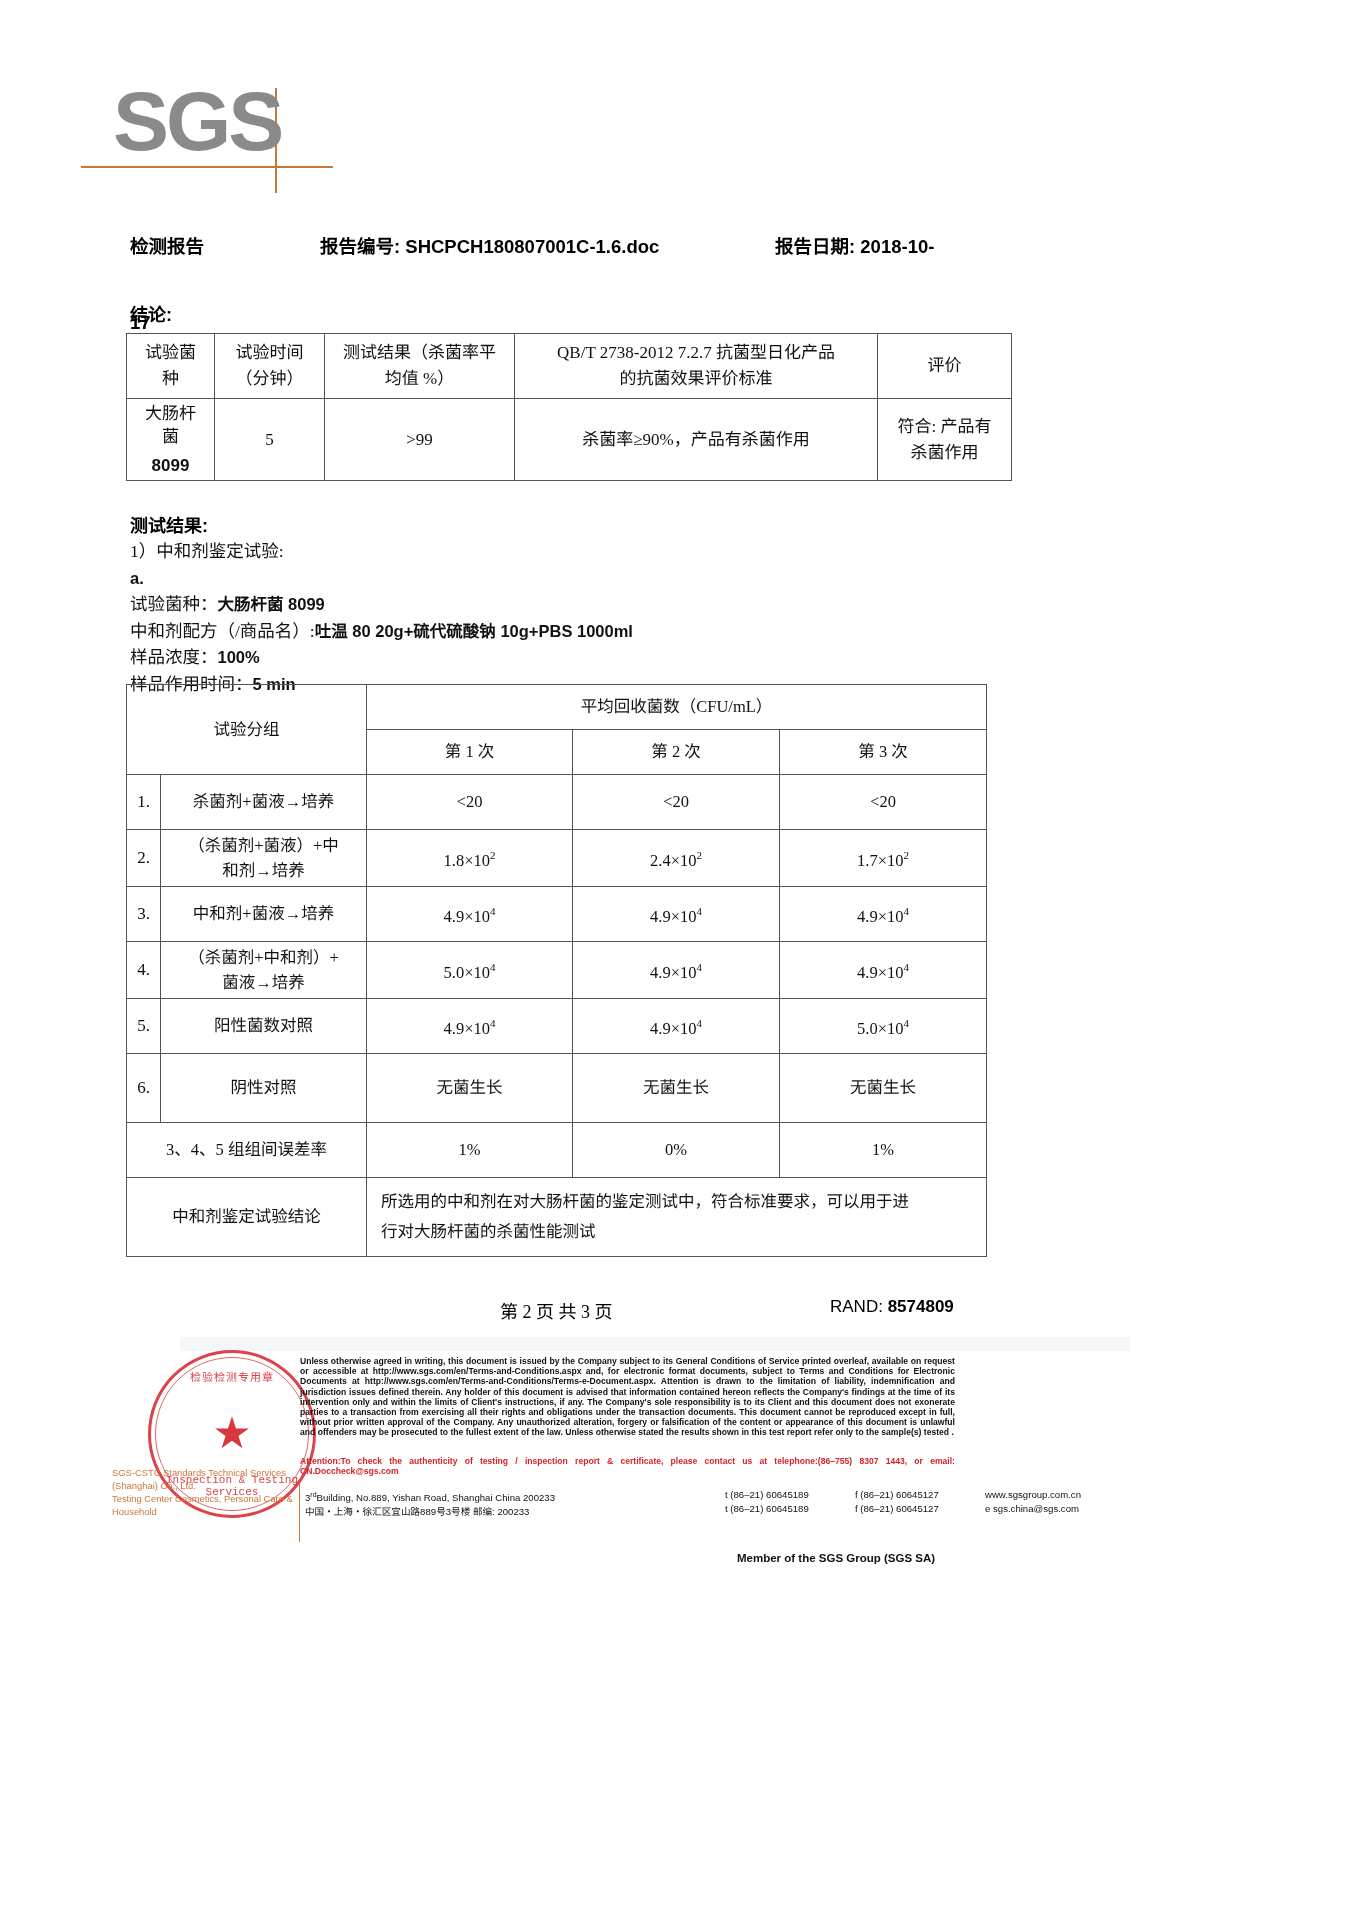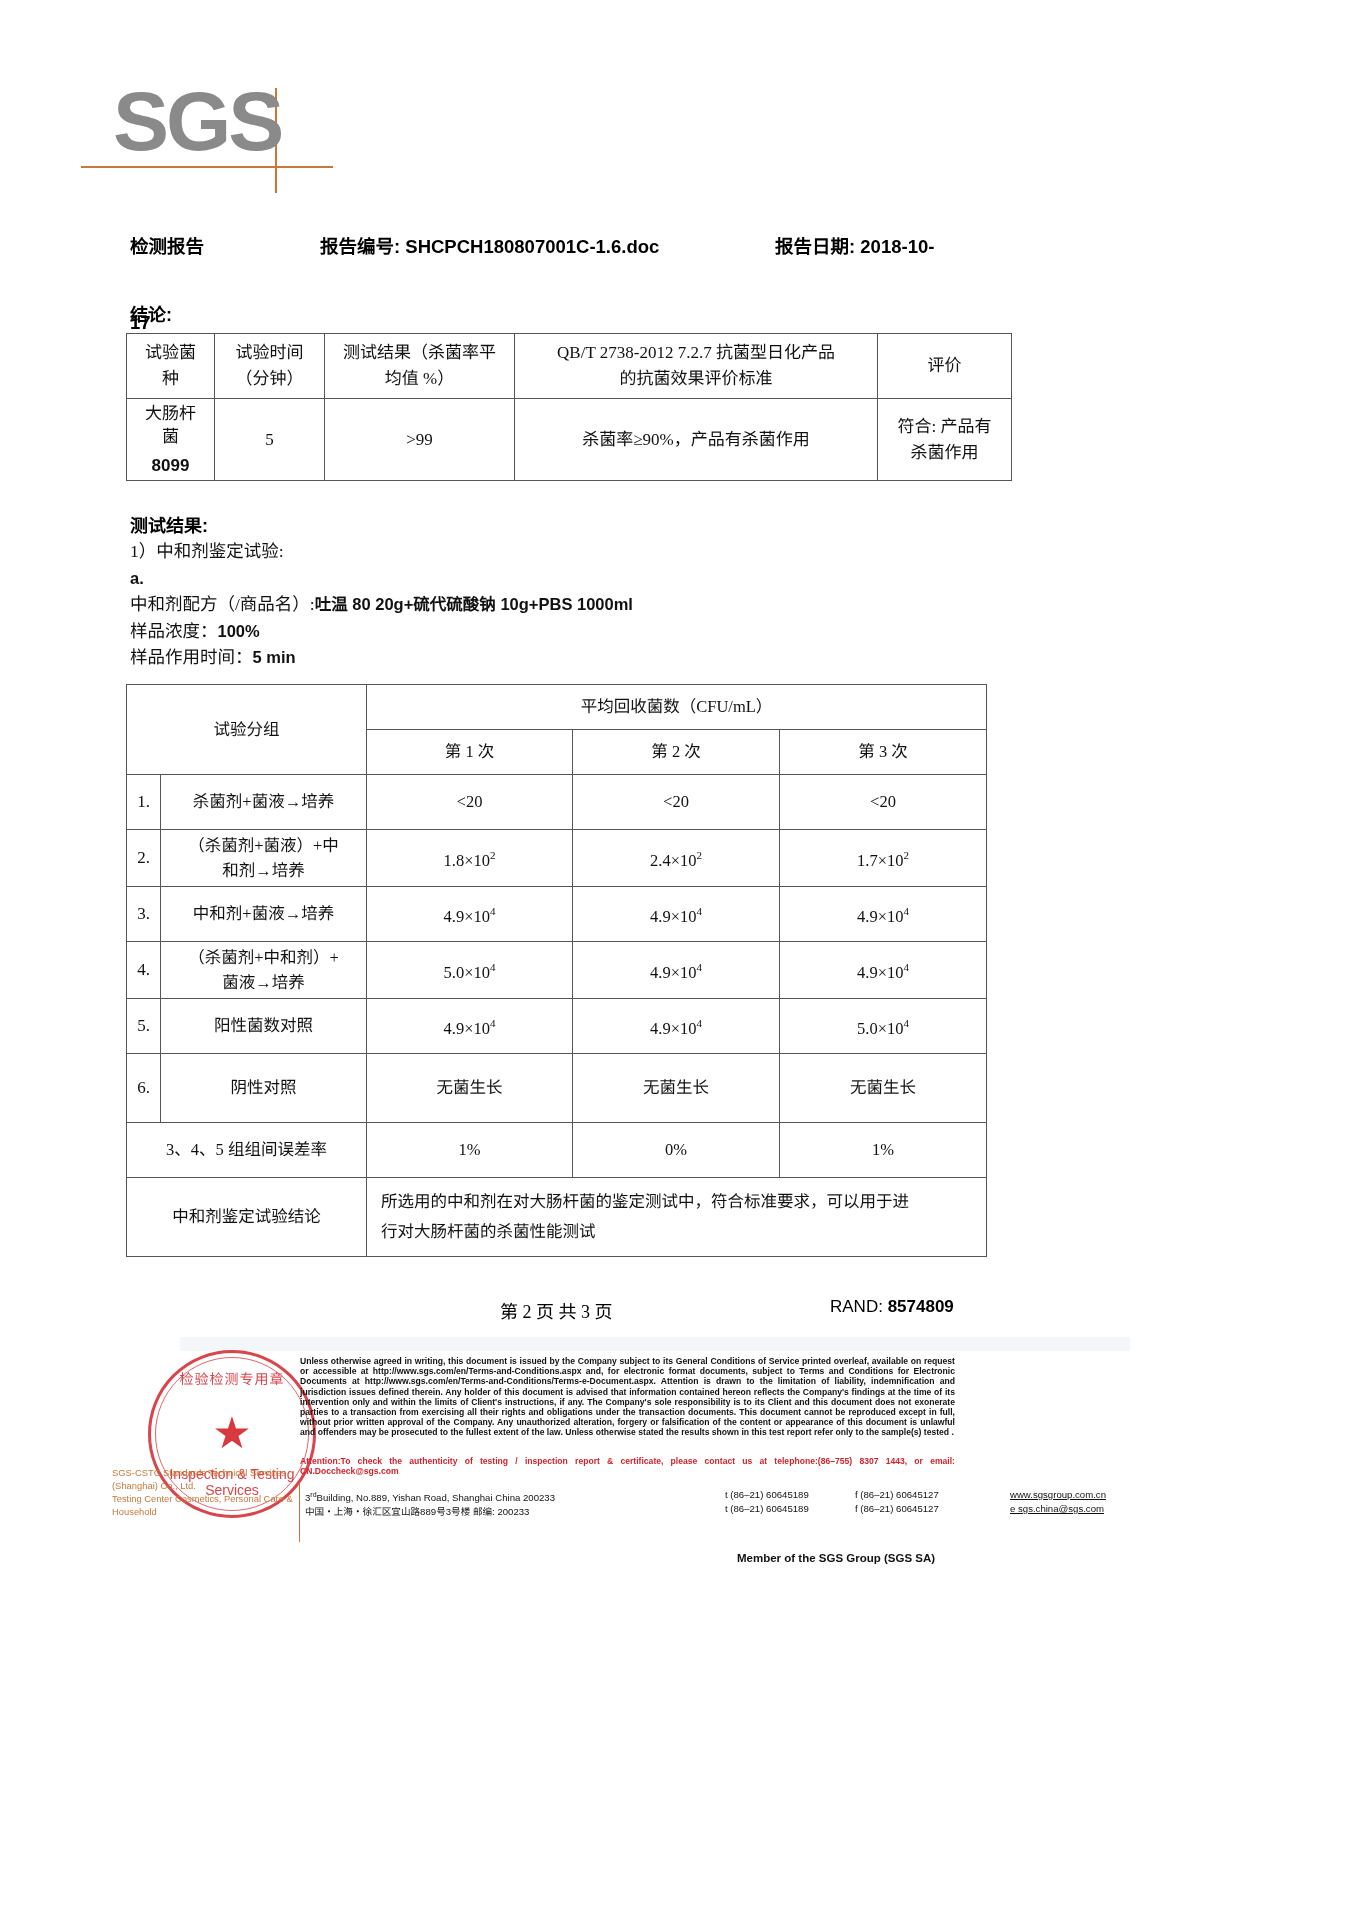--- a/index.html
+++ b/index.html
@@ -218,22 +218,22 @@
     color: #d4232a;
     font-size: 44px;
     line-height: 44px;
     opacity: .9;
   }
   .stamp .s-top, .stamp .s-bot {
     position: absolute;
     left: 0; right: 0;
     text-align: center;
     color: #d4232a;
-    font-size: 14px;
-    font-family: Liberation Sans, sans-serif;
+    font-size: 11px;
+    font-family: Liberation Mono, monospace;
     opacity: .85;
   }
   .stamp .s-top { top: 18px; letter-spacing: 1px; }
   .stamp .s-bot { bottom: 20px; }
 
   
   .legal {
     position: absolute;
     left: 300px;
     top: 1356px;
@@ -271,21 +271,21 @@
   .tel-col {
     position: absolute;
     top: 1488px;
     font-size: 9.6px;
     line-height: 14px;
     font-family: "Liberation Sans", "DejaVu Sans", sans-serif;
     color: #111;
   }
   #tel-col-1 { left: 725px; }
   #tel-col-2 { left: 855px; }
-  #tel-col-3 { left: 1010px; width: 230px; text-decoration: underline; }
+  #tel-col-3 { left: 985px; width: 230px; }
   #tel-col-3 .eline { display: block; }
 
   .sgs-leftfoot {
     position: absolute;
     left: 112px;
     top: 1466px;
     width: 190px;
     font-size: 9.4px;
     line-height: 13px;
     color: #c8793a;
@@ -372,20 +372,21 @@
         </td>
       </tr>
     </tbody>
   </table>
 
   <div class="sect-label" id="lbl-testresults">测试结果:</div>
 
   <div class="txt-block">
     <div>1）中和剂鉴定试验:</div>
     <div class="bold-latin">a.</div>
+    <div><span>试验菌种：</span><span class="bold-latin">大肠杆菌 8099</span></div>
     <div><span>中和剂配方（/商品名）:</span><span class="bold-latin">吐温 80 20g+硫代硫酸钠 10g+PBS 1000ml</span></div>
     <div><span>样品浓度：</span><span class="bold-latin">100%</span></div>
     <div><span>样品作用时间：</span><span class="bold-latin">5 min</span></div>
   </div>
 
   <table class="tbl" id="tbl-data">
     <colgroup>
       <col style="width:34px">
         <col style="width:206px">
         <col style="width:206px">

